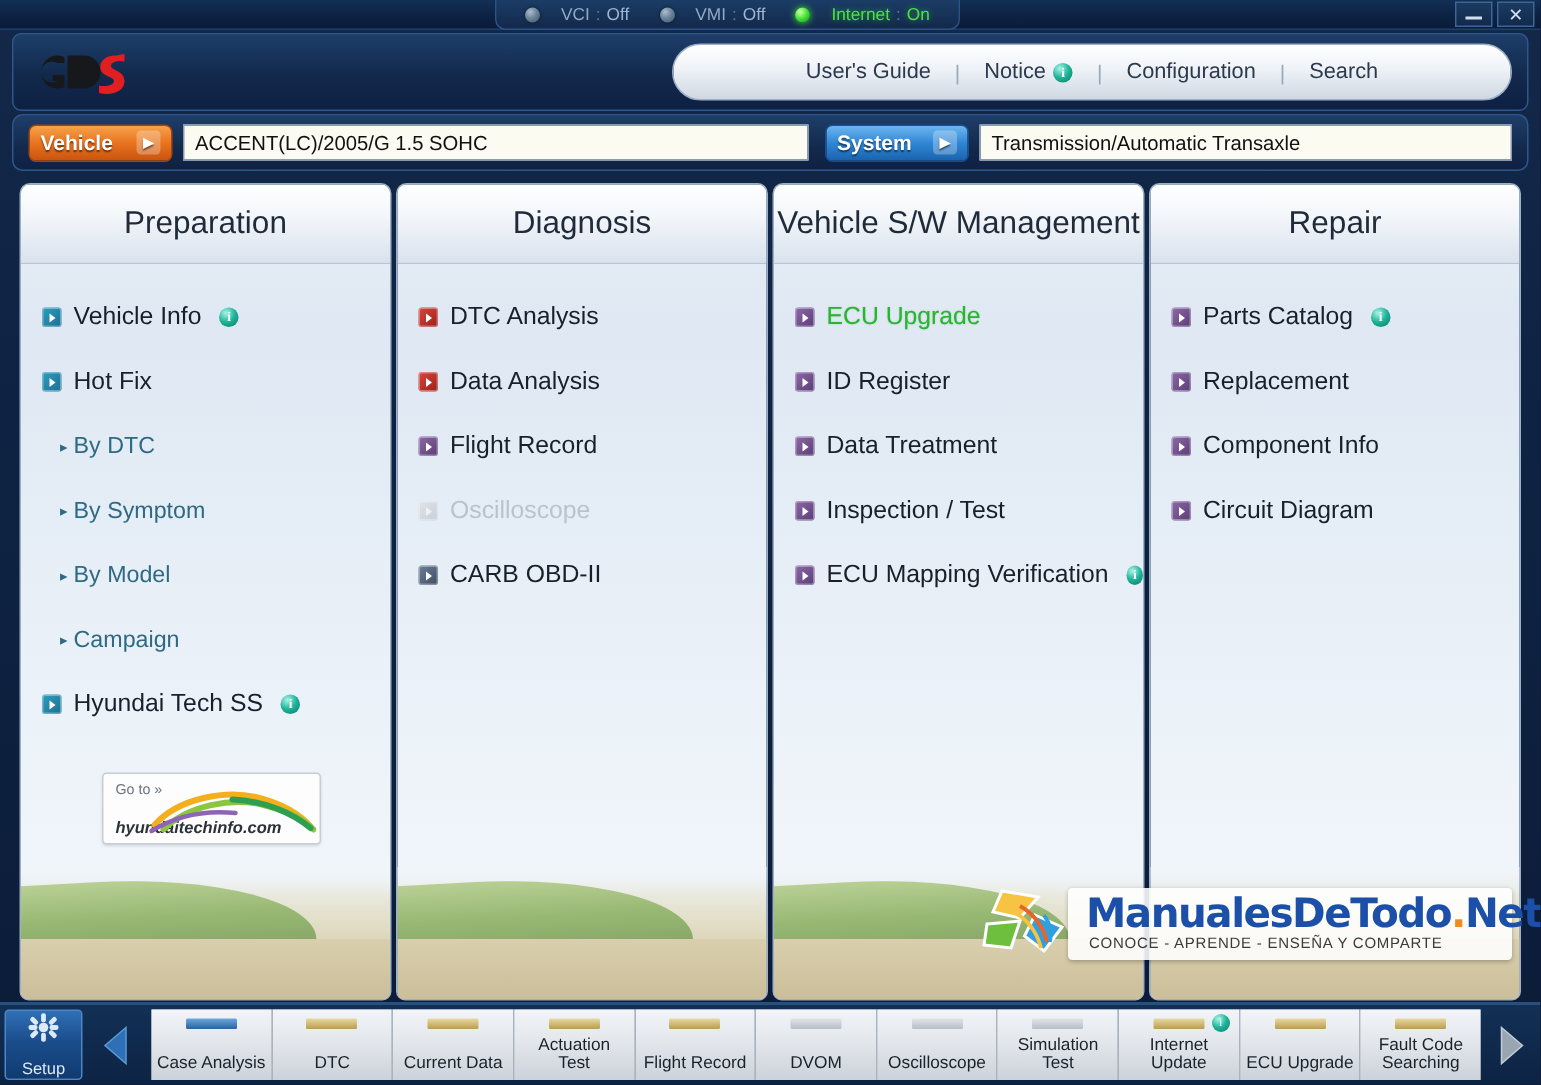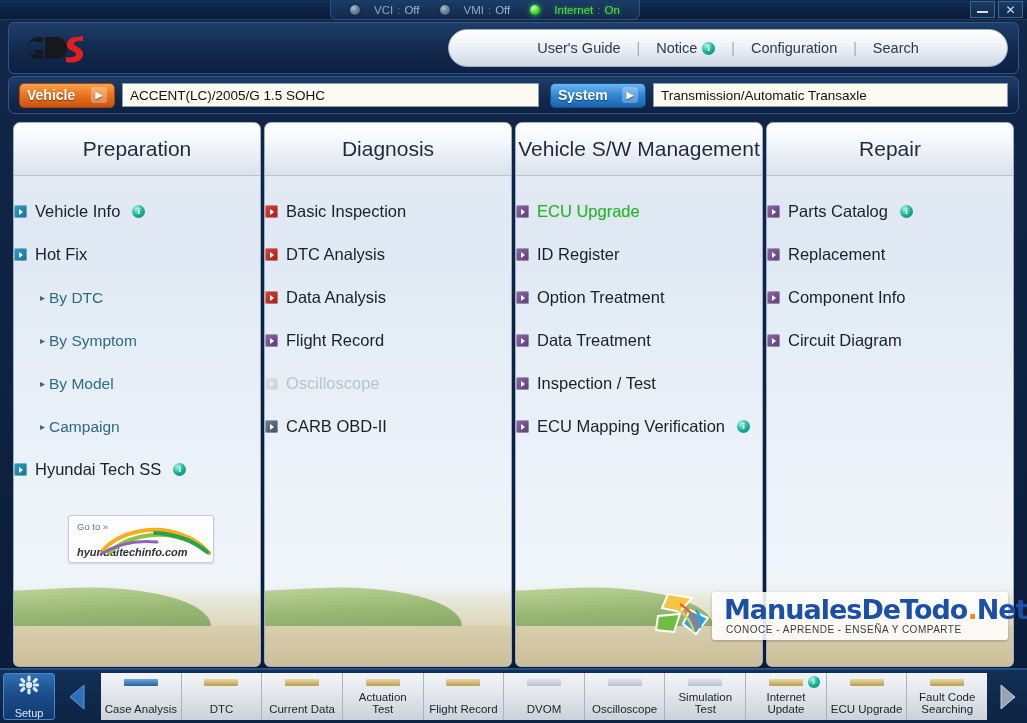--- a/index.html
+++ b/index.html
@@ -136,21 +136,21 @@
     background: linear-gradient(180deg,#ffffff 0%,#f3f6fa 40%,#d9e2ed 100%);
     border-bottom:1px solid #b6c4d6;
     border-radius:6px 6px 0 0;
     display:flex; align-items:center; justify-content:center;
   }
   .panel-head .ttl { font-size:21px; color:#1f2b3a; white-space:nowrap; }
   .panel-body { position:relative; padding:14px 0 0 0; z-index:2; }
 
   .mrow {
     display:flex; align-items:center; gap:8px;
-    height:43px; padding-left:0; font-size:16.5px; color:#18202b;
+    height:43px; padding-left:14px; font-size:16.5px; color:#18202b;
     white-space:nowrap;
   }
   .mrow.sub { padding-left:26px; font-size:15.5px; color:#2f6a84; gap:4px; }
   .mrow.disabled { color:#b9c3cf; }
   .mrow.active .mtext { color:#2bb431; text-shadow:0 0 1px rgba(43,180,49,.45); }
 
   .sqico {
     width:13px; height:13px; flex:0 0 13px; border-radius:2px;
     display:flex; align-items:center; justify-content:center;
     box-shadow: inset 0 0 0 1px rgba(255,255,255,.35);
@@ -396,26 +396,20 @@
       </div>
       <div class="panel">
         <div class="panel-head">
           <span class="ttl">Diagnosis</span>
         </div>
         <div class="panel-body">
           <div class="mrow">
             <span class="sqico red">
               <i></i>
             </span>
-            <span class="mtext">Basic Inspection</span>
-          </div>
-          <div class="mrow">
-            <span class="sqico red">
-              <i></i>
-            </span>
             <span class="mtext">DTC Analysis</span>
           </div>
           <div class="mrow">
             <span class="sqico red">
               <i></i>
             </span>
             <span class="mtext">Data Analysis</span>
           </div>
           <div class="mrow">
             <span class="sqico purp">
@@ -450,26 +444,20 @@
             <span class="sqico purp">
               <i></i>
             </span>
             <span class="mtext">ECU Upgrade</span>
           </div>
           <div class="mrow">
             <span class="sqico purp">
               <i></i>
             </span>
             <span class="mtext">ID Register</span>
-          </div>
-          <div class="mrow">
-            <span class="sqico purp">
-              <i></i>
-            </span>
-            <span class="mtext">Option Treatment</span>
           </div>
           <div class="mrow">
             <span class="sqico purp">
               <i></i>
             </span>
             <span class="mtext">Data Treatment</span>
           </div>
           <div class="mrow">
             <span class="sqico purp">
               <i></i>

